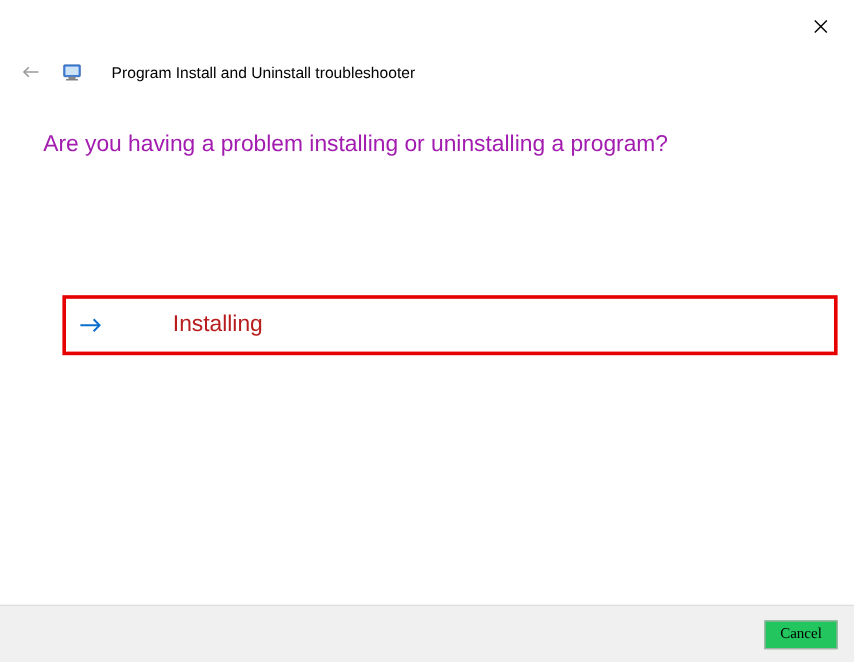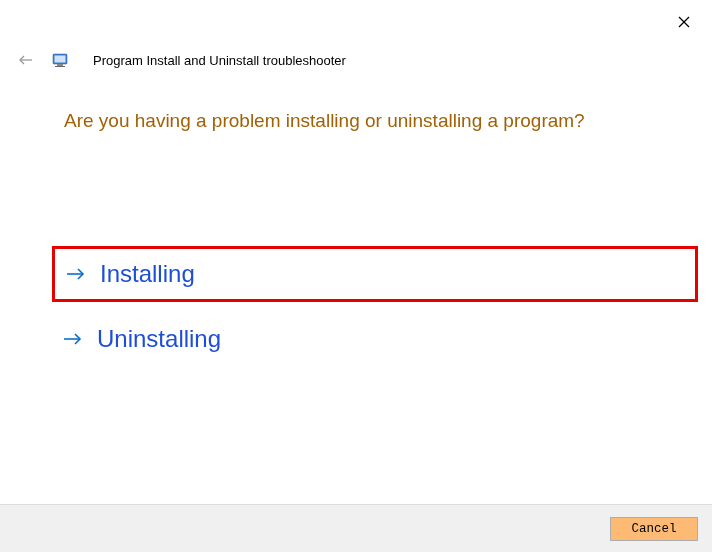--- a/index.html
+++ b/index.html
@@ -51,24 +51,24 @@
       display: inline-block;
     }
     .header-title {
       font-size: 13px;
       color: #000;
       margin-left: 15px;
     }
     .main-question {
       position: absolute;
       top: 110px;
-      left: 64px;
+      left: 36px;
       font-size: 19px;
       font-weight: 400;
-      color: #a16207;
+      color: #a21caf;
     }
     .options {
       position: absolute;
       top: 246px;
       left: 52px;
       right: 14px;
     }
     .option {
       display: flex;
       align-items: center;
@@ -78,47 +78,48 @@
     }
     .option.highlighted {
       border: 3px solid #e60000;
     }
     .option-arrow {
       color: #0a6ecc;
       display: flex;
       align-items: center;
     }
     .option-label {
-      font-size: 24px;
-      color: #1d4ed8;
+      font-size: 19px;
+      color: #b91c1c;
       font-weight: 400;
+      margin-left: 44px;
     }
     .option + .option {
       margin-top: 12px;
     }
     .footer {
       position: absolute;
       bottom: 0;
       left: 0;
       right: 0;
       height: 48px;
       background: #f0f0f0;
       border-top: 1px solid #ddd;
       display: flex;
       align-items: center;
       justify-content: flex-end;
       padding-right: 14px;
     }
     .cancel-btn {
-      width: 88px;
+      width: 61px;
       height: 24px;
-      background: #fdba74;
+      background: #22c55e;
       border: 1px solid #adadad;
       font-size: 12.5px;
-      font-family: Liberation Mono, monospace;
+      font-family: Liberation Serif, serif;
       cursor: pointer;
       text-align: center;
     }
   </style>
 </head>
 <body>
 
 <div class="close-btn">
   <svg width="12" height="12" viewBox="0 0 12 12">
     <line x1="1" y1="1" x2="11" y2="11" stroke="#000" stroke-width="1.2"></line>
@@ -149,26 +150,17 @@
 <div class="options">
   <div class="option highlighted">
     <span class="option-arrow">
       <svg width="22" height="18" viewBox="0 0 22 18">
         <line x1="2" y1="9" x2="18" y2="9" stroke="#0a6ecc" stroke-width="1.6"></line>
         <polyline points="13,4 18,9 13,14" fill="none" stroke="#0a6ecc" stroke-width="1.6"></polyline>
       </svg>
     </span>
     <span class="option-label">Installing</span>
   </div>
-  <div class="option">
-    <span class="option-arrow">
-      <svg width="22" height="18" viewBox="0 0 22 18">
-        <line x1="2" y1="9" x2="18" y2="9" stroke="#0a6ecc" stroke-width="1.6"></line>
-        <polyline points="13,4 18,9 13,14" fill="none" stroke="#0a6ecc" stroke-width="1.6"></polyline>
-      </svg>
-    </span>
-    <span class="option-label">Uninstalling</span>
-  </div>
 </div>
 
 <div class="footer">
   <button class="cancel-btn">Cancel</button>
 </div>
 
 </body></html>

